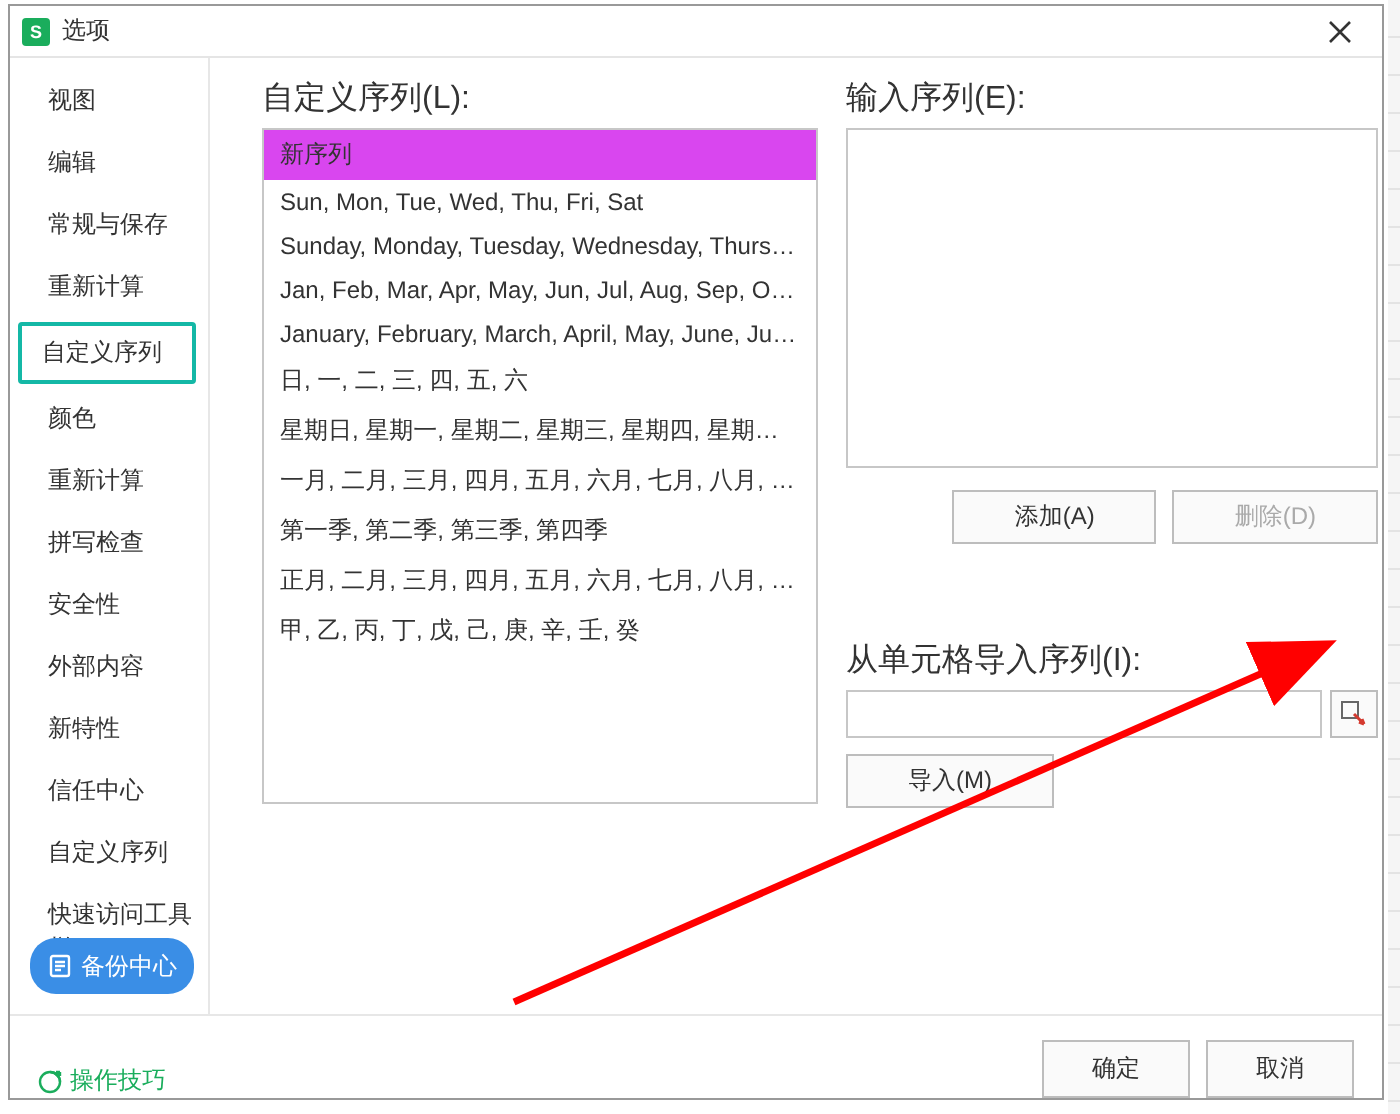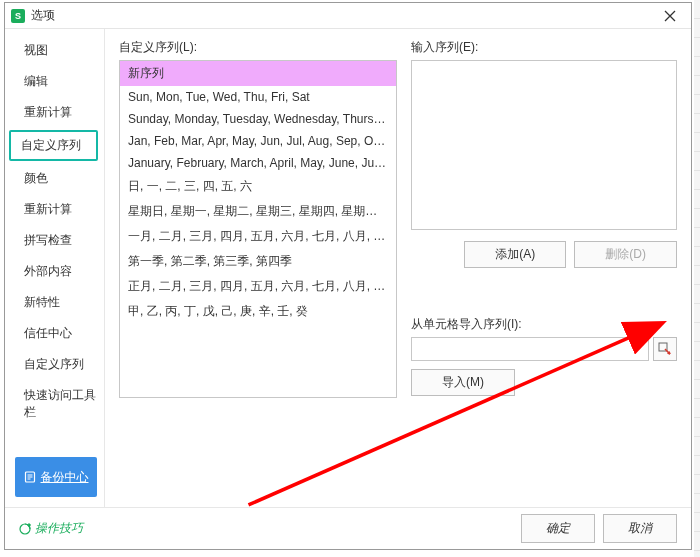--- a/index.html
+++ b/index.html
@@ -44,20 +44,21 @@
     width: 34px; height: 24px;
     display: flex; align-items: center; justify-content: center;
     color: #333; cursor: pointer;
   }
   .titlebar .close svg { width: 12px; height: 12px; }
   
   .dlg-body {
     flex: 1;
     display: flex;
     overflow: hidden;
+    gap: 12px;
   }
   
   .sidebar {
     width: 100px;
     border-right: 1px solid #e7e7e7;
     padding: 6px 0 40px 0;
     position: relative;
     display: flex;
     flex-direction: column;
   }
@@ -70,38 +71,37 @@
   }
   .side-item.selected {
     border: 2px solid #14b8a6;
     border-radius: 2px;
     margin: 2px 6px 2px 4px;
     padding: 5px 0 5px 10px;
   }
   .backup {
     position: absolute;
     left: 10px; bottom: 10px;
-    width: 82px; height: 40px;
+    width: 82px; height: 28px;
     background: #3a8ee6;
     color: #fff;
     display: flex; align-items: center; justify-content: center;
     gap: 5px;
-    border-radius: 2px;
-    cursor: pointer;
-    text-decoration: underline;
+    border-radius: 13px;
+    cursor: pointer;
   }
   .backup svg { width: 12px; height: 12px; fill: #fff; }
   
   .content {
     flex: 1;
     position: relative;
     padding: 10px 14px 10px 14px;
   }
   .section-label {
-    font-size: 12px;
+    font-size: 16px;
     color: #333;
     margin-bottom: 4px;
   }
   .col-left {
     position: absolute;
     left: 14px; top: 10px;
     width: 278px;
   }
   .col-right {
     position: absolute;
@@ -118,21 +118,21 @@
   .listbox .row {
     padding: 4px 8px;
     white-space: nowrap;
     overflow: hidden;
     text-overflow: ellipsis;
     font-size: 12px;
     color: #333;
     cursor: default;
   }
   .listbox .row.selected {
-    background: #f0abfc;
+    background: #d946ef;
   }
   
   .input-text {
     width: 100%;
     height: 170px;
     border: 1px solid #c7c7c7;
     resize: none;
     font-family: inherit;
     font-size: 12px;
     padding: 4px;
@@ -176,23 +176,22 @@
     cursor: pointer;
   }
   .range-btn svg { width: 14px; height: 14px; }
   .import-btn-row { margin-top: 8px; display: flex; justify-content: flex-start; }
 
   
   .footer {
     height: 42px;
     border-top: 1px solid #e7e7e7;
     display: flex;
-    align-items: center;
+    align-items: flex-end;
     padding: 0 14px;
-    font-style: italic;
   }
   .tips-link {
     color: #1aad5c;
     display: flex; align-items: center; gap: 4px;
     cursor: pointer;
   }
   .tips-link svg { width: 12px; height: 12px; }
   .footer-spacer { flex: 1; }
   .footer .btn { min-width: 74px; padding: 5px 14px; }
 
@@ -231,25 +230,27 @@
       </svg>
     </div>
   </div>
 
   <div class="dlg-body">
 
     <div class="sidebar">
       <div class="side-items" id="sidebar-items">
           <div class="side-item">视图</div>
           <div class="side-item">编辑</div>
+          <div class="side-item">常规与保存</div>
           <div class="side-item">重新计算</div>
           <div class="side-item selected">自定义序列</div>
           <div class="side-item">颜色</div>
           <div class="side-item">重新计算</div>
           <div class="side-item">拼写检查</div>
+          <div class="side-item">安全性</div>
           <div class="side-item">外部内容</div>
           <div class="side-item">新特性</div>
           <div class="side-item">信任中心</div>
           <div class="side-item">自定义序列</div>
           <div class="side-item">快速访问工具栏</div>
         </div>
       <div class="backup">
         <svg viewBox="0 0 12 12">
           <rect x="1.5" y="1" width="9" height="10" rx="1" fill="none" stroke="#fff" stroke-width="1.2"></rect>
           <path d="M3.5 4 H8.5 M3.5 6 H8.5 M3.5 8 H6.5" stroke="#fff" stroke-width="1.2"></path>

